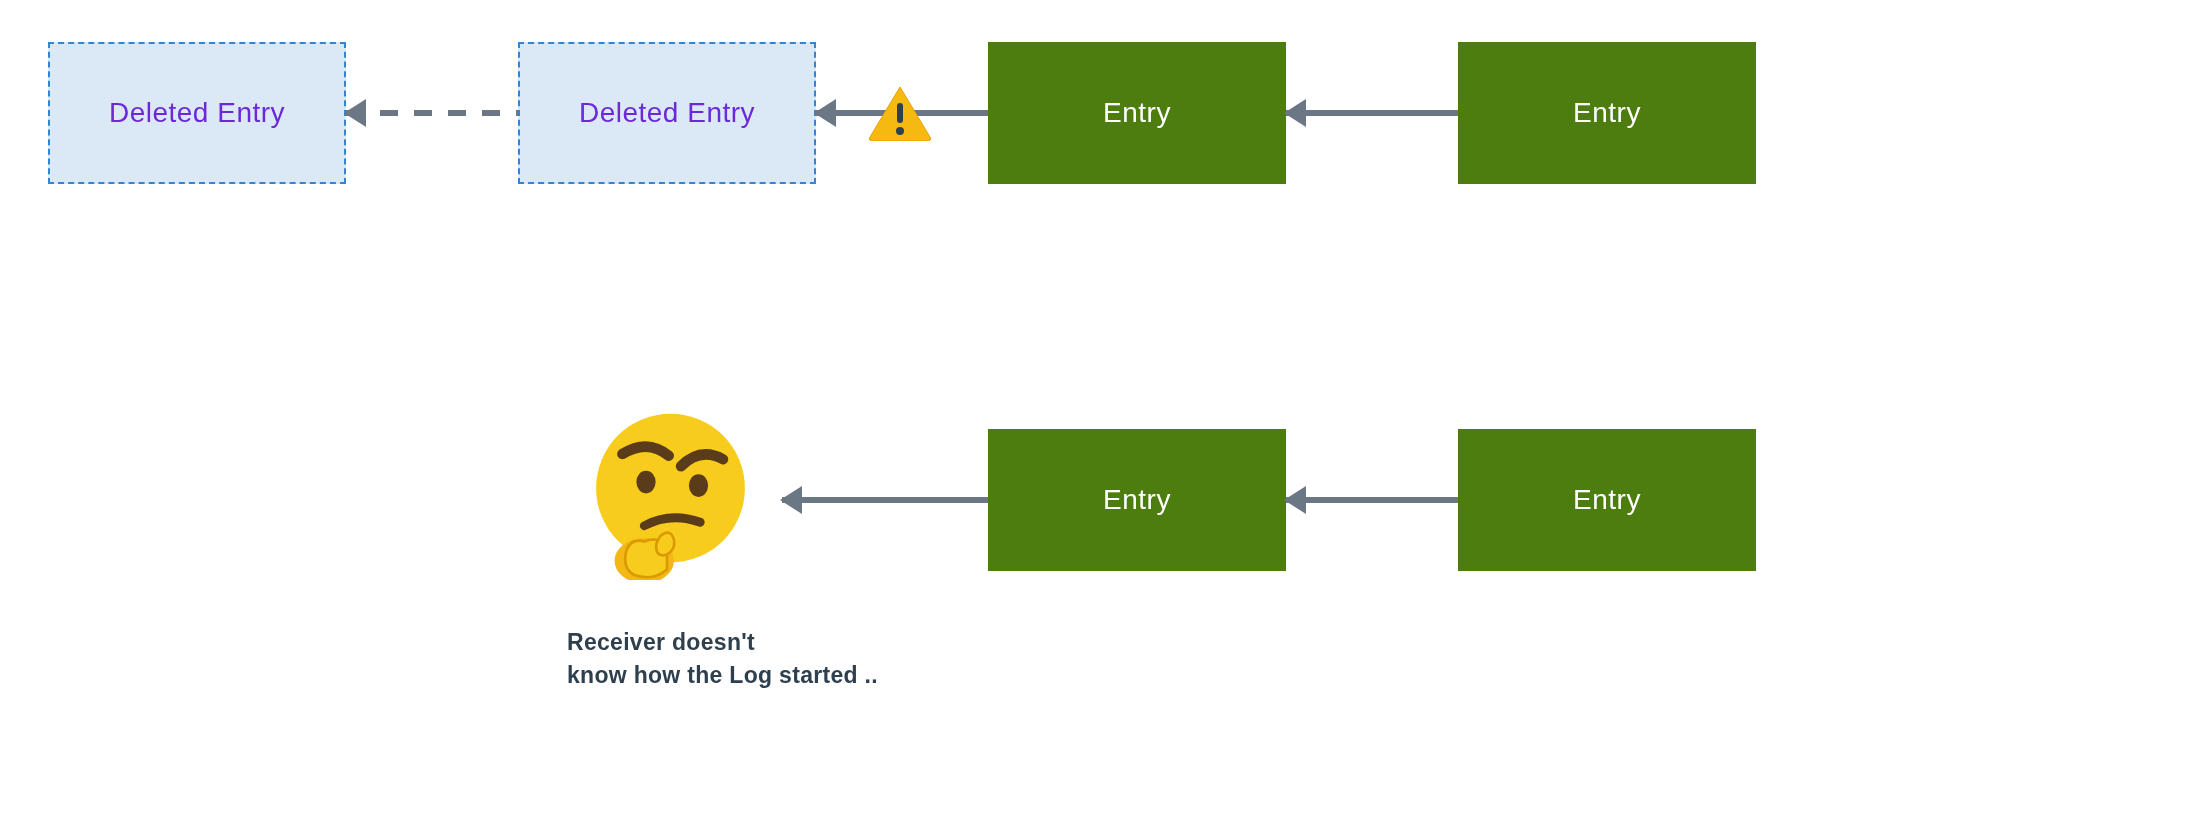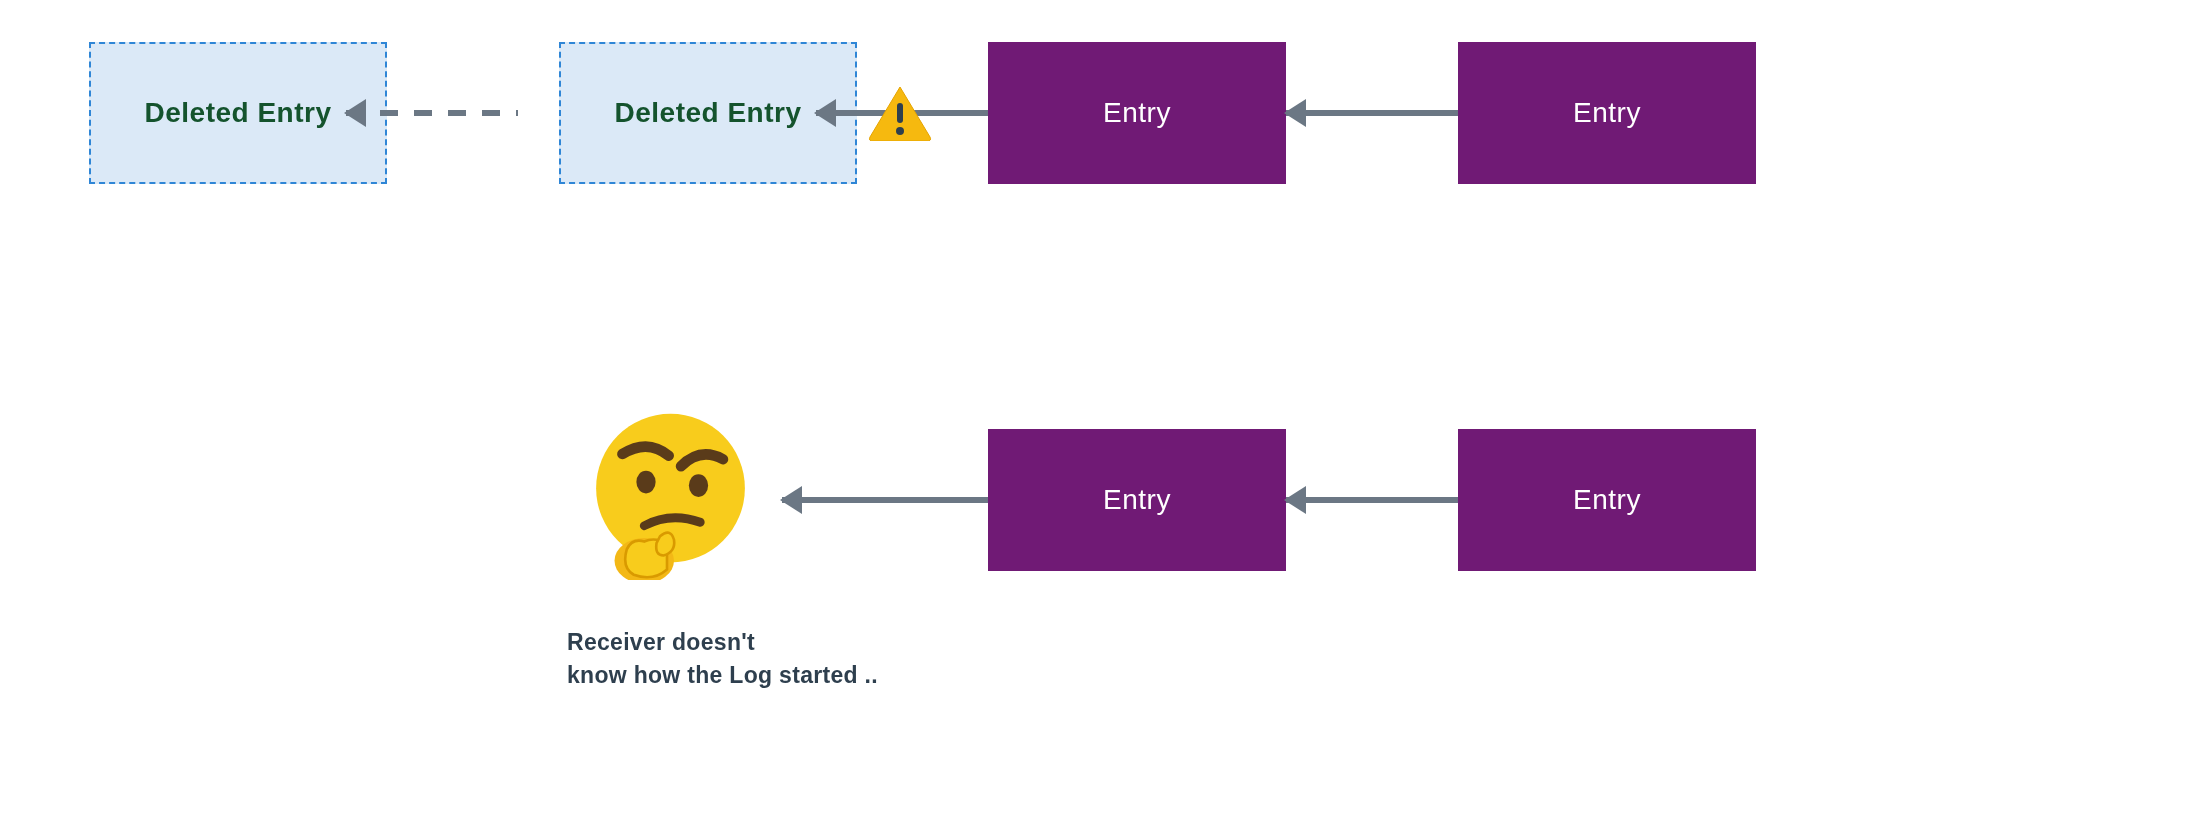--- a/index.html
+++ b/index.html
@@ -20,27 +20,26 @@
     position: absolute;
     display: flex;
     align-items: center;
     justify-content: center;
     font-size: 28px;
     letter-spacing: 0.5px;
     box-sizing: border-box;
   }
   .node.deleted {
     background: #dbe9f7;
-    color: #14532d;
+    color: #6d28d9;
     border: 2px dashed #2f86d6;
-    font-weight: 700;
-    margin-left: 41px;
+    font-weight: 400;
   }
   .node.entry {
-    background: #701a75;
+    background: #4d7c0f;
     color: #ffffff;
     font-weight: 400;
   }
   .arrow {
     position: absolute;
     height: 0;
   }
   .arrow .line {
     position: absolute;
     top: -3px;

